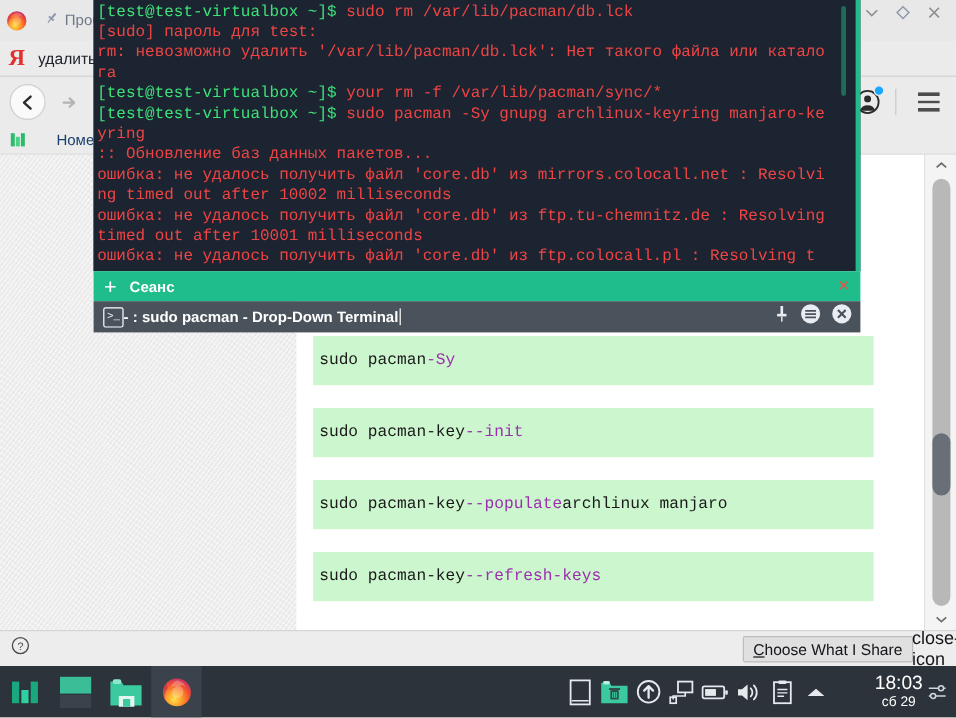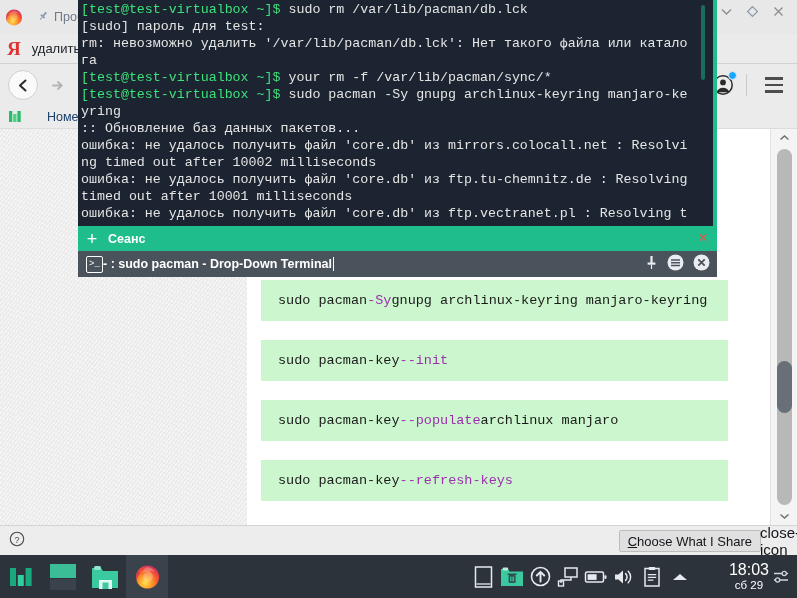--- a/index.html
+++ b/index.html
@@ -115,21 +115,21 @@
   .content-col {
     position:absolute; left:247px; top:0; width:523px; height:396px;
     background:#ffffff;
   }
   .codeblock {
     position:absolute; left:14px; width:467px; height:41px;
     background:#ccf7ce;
     font-family:"Liberation Mono", monospace;
     font-size:13.5px; color:#1a1a1a;
     display:flex; align-items:center;
-    padding-left:17px;
+    padding-left:5px;
     white-space:nowrap;
   }
   .codeblock .flag { color:#9b2fae; }
 
   
   .vscroll {
     position:absolute; right:0; top:0; width:27px; height:396px;
     background:#f4f4f4; border-left:1px solid #e2e2e2;
   }
   .vscroll .arrow {
@@ -180,21 +180,21 @@
     overflow:hidden;
   }
   .term-text {
     position:absolute; left:2px; top:1px; right:22px;
     font-family:"Liberation Mono", monospace;
     font-size:13.3px; line-height:17px;
     white-space:pre-wrap; word-break:break-all;
     color:#4ad6b8;
   }
   .term-text .prompt { color:#3ee07a; }
-  .term-text .out { color:#e5e5e5; }
+  .term-text .out { color:#ef4444; }
   .term-scroll {
     position:absolute; right:8px; top:5px; width:4px; height:75px;
     background:#1d6b5a; border-radius:2px;
   }
   .term-tabbar {
     position:absolute; left:0; top:226px; width:639px; height:25px;
     background:#20bd8c; display:flex; align-items:center;
   }
   .term-newtab {
     width:28px; height:25px; display:flex; align-items:center; justify-content:center;
@@ -363,21 +363,20 @@
       <span class="bm-label">Номер</span>
     </div>
   </div>
 
   <div class="viewport">
     <div class="page-bg"></div>
     <div class="content-col">
       <div class="codeblock" style="top:151px">
         <span>sudo pacman </span>
           <span class="flag">-Sy</span>
-          <span> gnupg archlinux-keyring manjaro-keyring</span>
       </div>
       <div class="codeblock" style="top:211px">
         <span>sudo pacman-key </span>
           <span class="flag">--init</span>
           <span></span>
       </div>
       <div class="codeblock" style="top:271px">
         <span>sudo pacman-key </span>
           <span class="flag">--populate</span>
           <span> archlinux manjaro</span>
@@ -422,21 +421,21 @@
 <div id="terminal-window">
   <div class="term-body">
     <div class="term-text"><span class="prompt">[test@test-virtualbox ~]$ </span><span class="out">sudo rm /var/lib/pacman/db.lck</span>
 <span class="out">[sudo] пароль для test:</span>
 <span class="out">rm: невозможно удалить '/var/lib/pacman/db.lck': Нет такого файла или каталога</span>
 <span class="prompt">[test@test-virtualbox ~]$ </span><span class="out">your rm -f /var/lib/pacman/sync/*</span>
 <span class="prompt">[test@test-virtualbox ~]$ </span><span class="out">sudo pacman -Sy gnupg archlinux-keyring manjaro-keyring</span>
 <span class="out">:: Обновление баз данных пакетов...</span>
 <span class="out">ошибка: не удалось получить файл 'core.db' из mirrors.colocall.net : Resolving timed out after 10002 milliseconds</span>
 <span class="out">ошибка: не удалось получить файл 'core.db' из ftp.tu-chemnitz.de : Resolving timed out after 10001 milliseconds</span>
-<span class="out">ошибка: не удалось получить файл 'core.db' из ftp.vectranet.pl : Resolving t</span></div>
+<span class="out">ошибка: не удалось получить файл 'core.db' из ftp.colocall.pl : Resolving t</span></div>
     <div class="term-scroll"></div>
   </div>
 
   <div class="term-tabbar">
     <span class="term-newtab">+</span>
     <span class="term-tab">Сеанс</span>
     <span class="term-tab-close">×</span>
   </div>
 
   <div class="term-titlebar">

